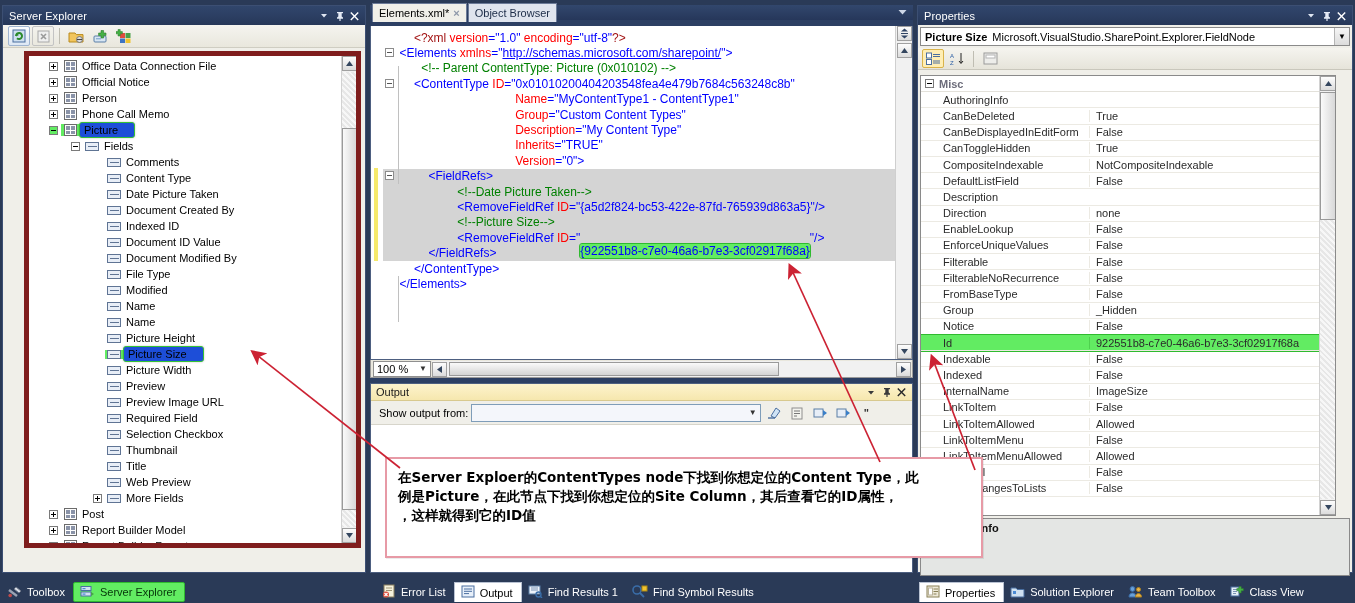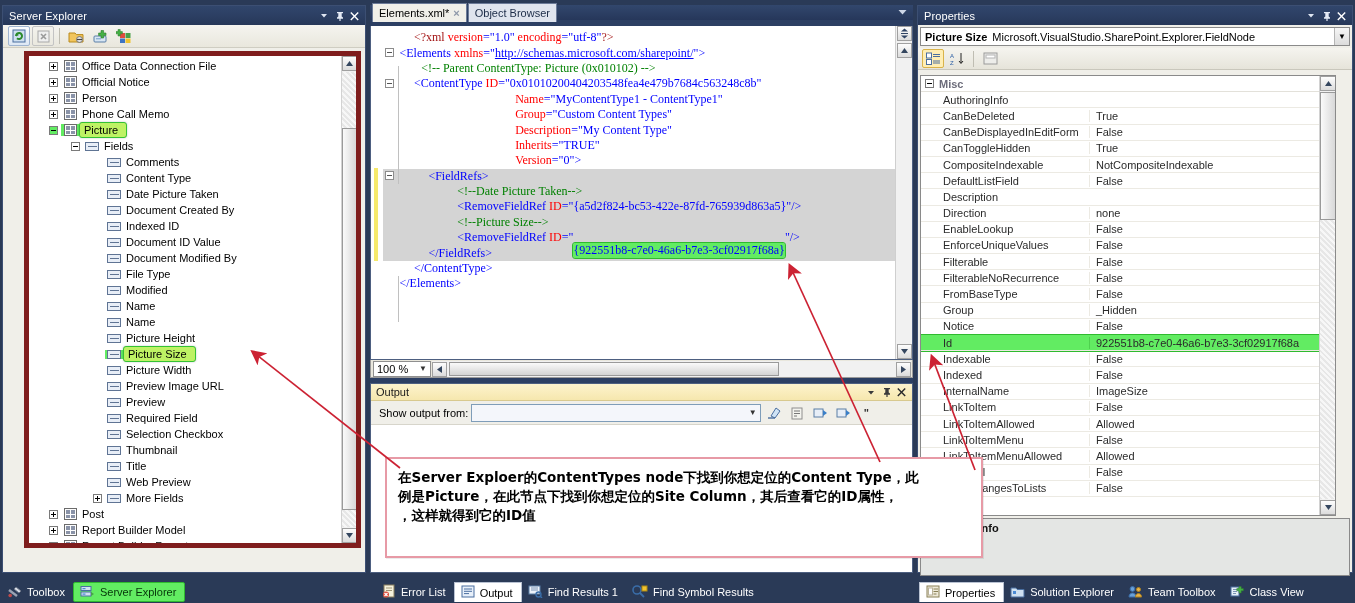--- a/index.html
+++ b/index.html
@@ -65,25 +65,25 @@
     overflow: hidden;
   }
   .tree-scrollpad { position:absolute; left:0; top:0; right:15px; bottom:0; overflow:hidden; }
   .tree { padding: 2px 0 0 0; }
   .trow {
     height: 16px; display: flex; align-items: center;
     white-space: nowrap; font-size: 11px; color: #000;
   }
   .trow .lbl { padding: 0 4px 0 3px; line-height: 14px; }
   .trow.sel .lbl {
-    background: #bef264;
+    background: #1d4ed8;
     border: 1px solid #35c235;
     border-radius: 3px;
     box-shadow: 0 0 2px rgba(0,0,0,.25);
-    padding: 0 8px 0 4px;
+    padding: 0 16px 0 4px;
     text-align: right;
   }
   .trow.sel .exp-box, .trow.sel .ic-wrap { background: #62ec62; }
   .exp {
     width: 16px; display: flex; align-items: center; justify-content: center;
   }
   .exp-box {
     width: 9px; height: 9px; border: 1px solid #7a7a7a; background: #fff;
     position: relative;
   }
@@ -156,21 +156,21 @@
     position:absolute; left:0; top:0; right:17px; bottom:0;
     padding-top: 4px;
   }
   .indic {
     position:absolute; left:0; top:0; bottom:0; width: 12px;
     background: #ffffff; border-right: 1px solid #ffffff;
   }
   .chg-bar { position:absolute; left:3px; width:4px; background:#f6e96b; }
   .codeline {
     height: 15.4px;
-    font-family: Liberation Serif, serif;
+    font-family: Liberation Sans, sans-serif;
     font-size: 12px;
     white-space: pre;
     display: flex; align-items: center;
     padding-left: 14px;
   }
   .fold {
     position: absolute; left: 14px;
     width: 9px; height: 9px; border: 1px solid #8c8c8c; background:#fff;
   }
   .fold::before { content:""; position:absolute; left:1px; top:3px; width:5px; height:1px; background:#555; }
@@ -587,29 +587,29 @@
                 <span class="ic-fld"></span>
               </span>
               <span class="lbl">Picture Width</span>
             </div>
             <div class="trow">
               <span style="display:inline-block;width:60px"></span>
               <span class="exp" style="width:16px"></span>
               <span class="ic-wrap">
                 <span class="ic-fld"></span>
               </span>
+              <span class="lbl">Preview</span>
+            </div>
+            <div class="trow">
+              <span style="display:inline-block;width:60px"></span>
+              <span class="exp" style="width:16px"></span>
+              <span class="ic-wrap">
+                <span class="ic-fld"></span>
+              </span>
               <span class="lbl">Preview Image URL</span>
-            </div>
-            <div class="trow">
-              <span style="display:inline-block;width:60px"></span>
-              <span class="exp" style="width:16px"></span>
-              <span class="ic-wrap">
-                <span class="ic-fld"></span>
-              </span>
-              <span class="lbl">Preview</span>
             </div>
             <div class="trow">
               <span style="display:inline-block;width:60px"></span>
               <span class="exp" style="width:16px"></span>
               <span class="ic-wrap">
                 <span class="ic-fld"></span>
               </span>
               <span class="lbl">Required Field</span>
             </div>
             <div class="trow">

